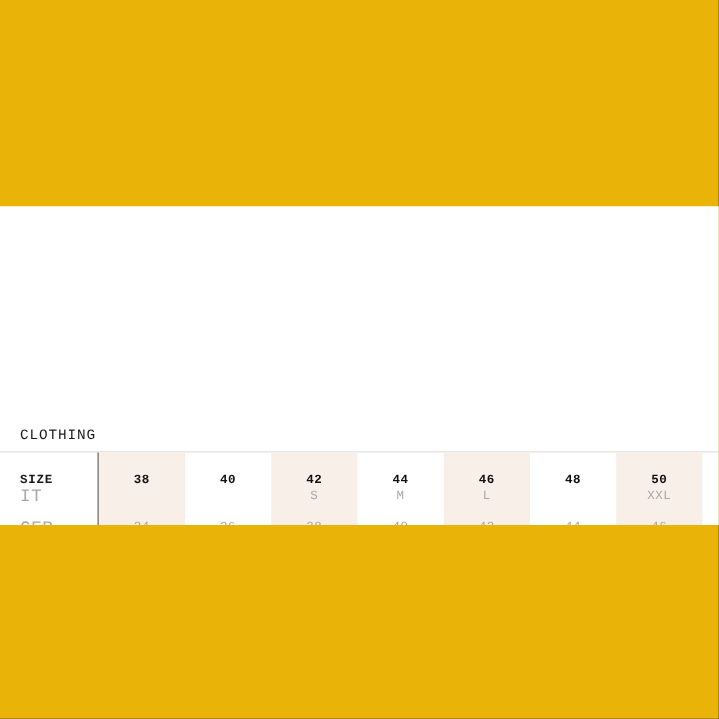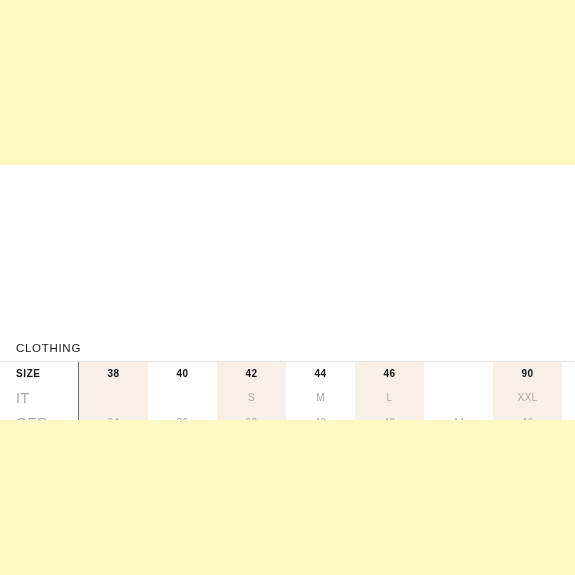--- a/index.html
+++ b/index.html
@@ -10,21 +10,22 @@
   body {
     width: 575px;
     height: 575px;
     overflow: hidden;
     font-family: "Liberation Sans", sans-serif;
   }
   #root {
     position: relative;
     width: 575px;
     height: 575px;
-    background: #fef9c3;
+    background: #eab308;
+    font-family: Liberation Mono, monospace;
   }
   
   #panel {
     position: absolute;
     left: 0;
     top: 165px;
     width: 575px;
     height: 255px;
     background: #ffffff;
     overflow: hidden;
@@ -137,28 +138,29 @@
 
       <div class="stripe" style="left:79px;width:69px;"></div>
       <div class="stripe" style="left:217px;width:69px;"></div>
       <div class="stripe" style="left:355px;width:69px;"></div>
       <div class="stripe" style="left:493px;width:69px;"></div>
 
       <div id="vdiv"></div>
 
       <div id="grid">
 
-        <div class="row head" style="top:0px;">
+        <div class="row head" style="top:11px;">
           <span class="rowlabel">SIZE</span>
           <span class="cell" style="left:79px;">38</span>
           <span class="cell" style="left:148px;">40</span>
           <span class="cell" style="left:217px;">42</span>
           <span class="cell" style="left:286px;">44</span>
           <span class="cell" style="left:355px;">46</span>
-          <span class="cell" style="left:493px;">90</span>
+          <span class="cell" style="left:424px;">48</span>
+          <span class="cell" style="left:493px;">50</span>
         </div>
 
         <div class="row" style="top:24.4px;">
           <span class="rowlabel">IT</span>
           <span class="cell" style="left:217px;">S</span>
           <span class="cell" style="left:286px;">M</span>
           <span class="cell" style="left:355px;">L</span>
           <span class="cell" style="left:493px;">XXL</span>
         </div>
 

